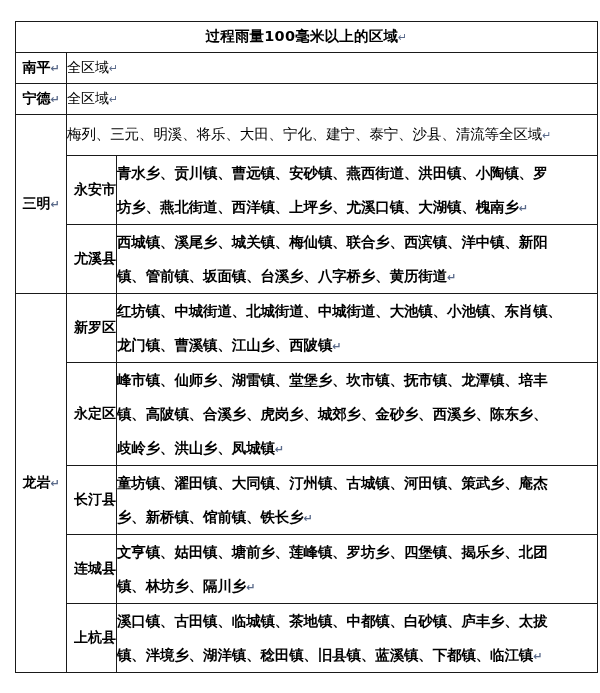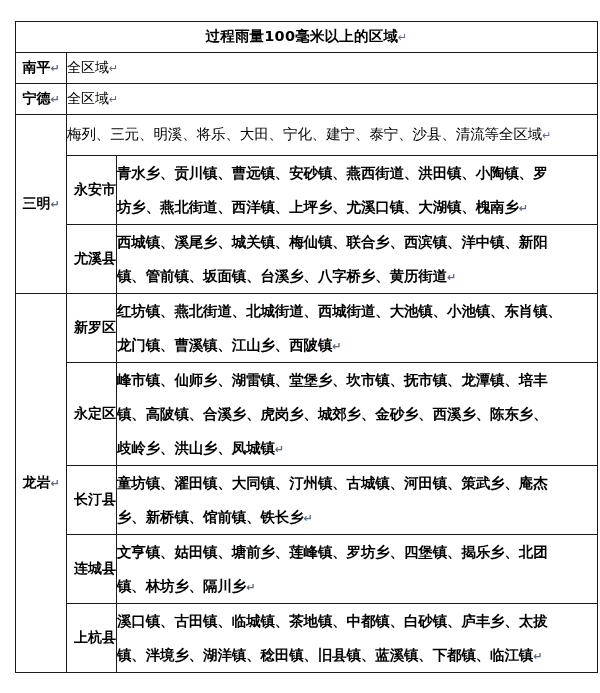--- a/index.html
+++ b/index.html
@@ -164,21 +164,21 @@
         <td class="towns-cell lines-2">
           <span class="ln">西城镇、溪尾乡、城关镇、梅仙镇、联合乡、西滨镇、洋中镇、新阳</span>
           <span class="ln"><span>镇、管前镇、坂面镇、台溪乡、八字桥乡、黄历街道</span><span class="pilcrow">↵</span></span>
         </td>
       </tr>
 
       <tr>
         <td class="city-cell" rowspan="5"><span>龙岩</span><span class="pilcrow">↵</span></td>
         <td class="county-cell"><span>新罗区</span></td>
         <td class="towns-cell lines-2">
-          <span class="ln">红坊镇、燕北街道、北城街道、西城街道、大池镇、小池镇、东肖镇、</span>
+          <span class="ln">红坊镇、中城街道、北城街道、中城街道、大池镇、小池镇、东肖镇、</span>
           <span class="ln"><span>龙门镇、曹溪镇、江山乡、西陂镇</span><span class="pilcrow">↵</span></span>
         </td>
       </tr>
 
       <tr>
         <td class="county-cell"><span>永定区</span></td>
         <td class="towns-cell lines-3">
           <span class="ln">峰市镇、仙师乡、湖雷镇、堂堡乡、坎市镇、抚市镇、龙潭镇、培丰</span>
           <span class="ln">镇、高陂镇、合溪乡、虎岗乡、城郊乡、金砂乡、西溪乡、陈东乡、</span>
           <span class="ln"><span>歧岭乡、洪山乡、凤城镇</span><span class="pilcrow">↵</span></span>

